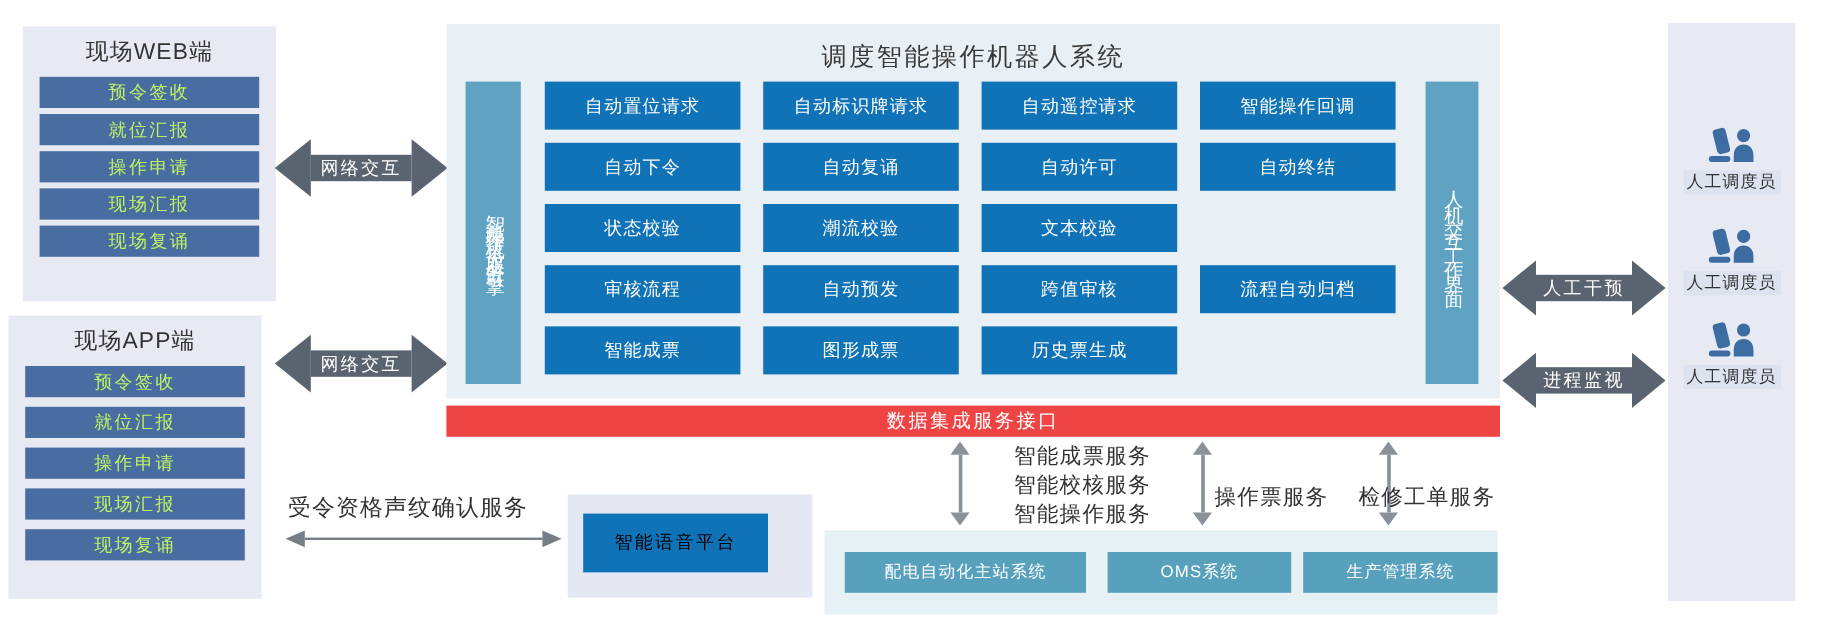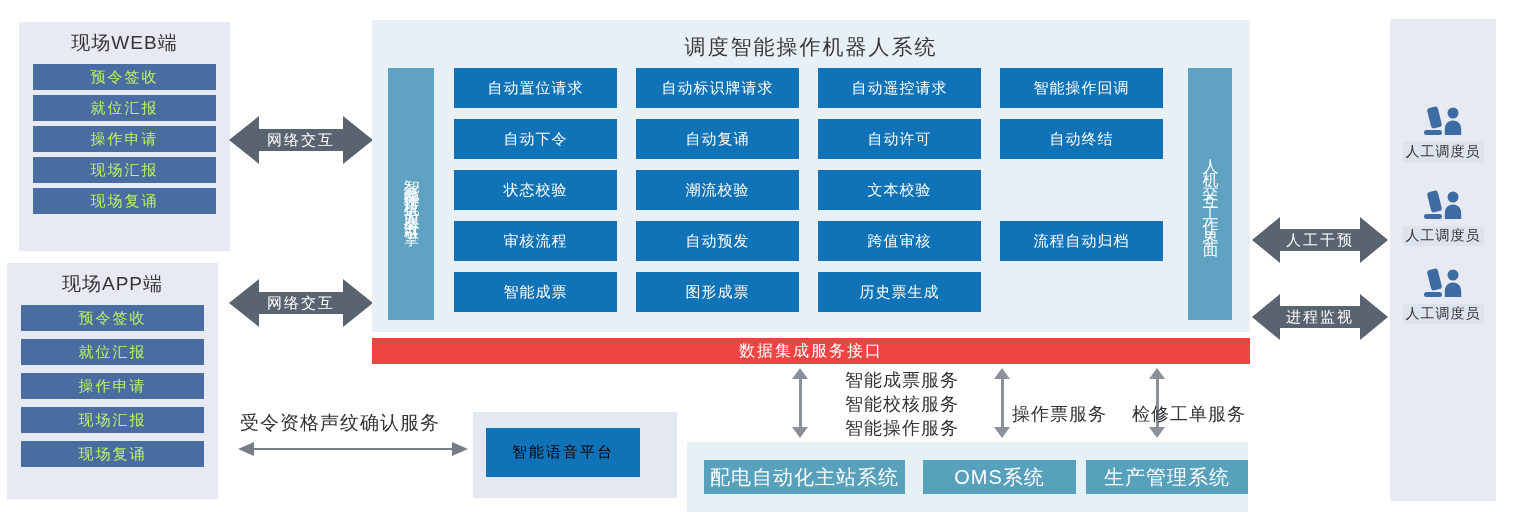--- a/index.html
+++ b/index.html
@@ -75,21 +75,21 @@
                 border-top:11px solid #8a9199; }
   .varrow .vshaft { width:3px; flex:1; background:#8a9199; }
   .va1 { left:792px; } .va2 { left:994px; } .va3 { left:1149px; }
   .svc-stack { position:absolute; left:845px; top:368px; font-size:18px; color:#333; line-height:24px;
                letter-spacing:1px; white-space:nowrap; }
   .svc-single { position:absolute; top:402px; font-size:18px; color:#333; letter-spacing:1px; white-space:nowrap; }
   .svc-op { left:1012px; } .svc-repair { left:1132px; }
 
   
   .bottom-panel { position:absolute; left:687px; top:442px; width:561px; height:70px; background:#e6f1f6; }
-  .sys-box { position:absolute; top:18px; height:34px; background:#58a1bc; color:#fff; font-size:20px;
+  .sys-box { position:absolute; top:18px; height:34px; background:#58a1bc; color:#fff; font-size:14px;
              display:flex; align-items:center; justify-content:center; letter-spacing:1px; white-space:nowrap; }
   .sys1 { left:17px; width:201px; } .sys2 { left:236px; width:153px; } .sys3 { left:399px; width:162px; }
 
   
   .right-panel { position:absolute; left:1390px; top:19px; width:106px; height:482px; background:#e7eaf2; }
   .operator { position:absolute; left:0; width:100%; display:flex; flex-direction:column; align-items:center; gap:3px; }
   .op1 { top:86px; } .op2 { top:170px; } .op3 { top:248px; }
   .op-label { font-size:14px; color:#333; background:#dce2ee; padding:1px 3px; letter-spacing:1px; white-space:nowrap; }
 </style>
 </head>

